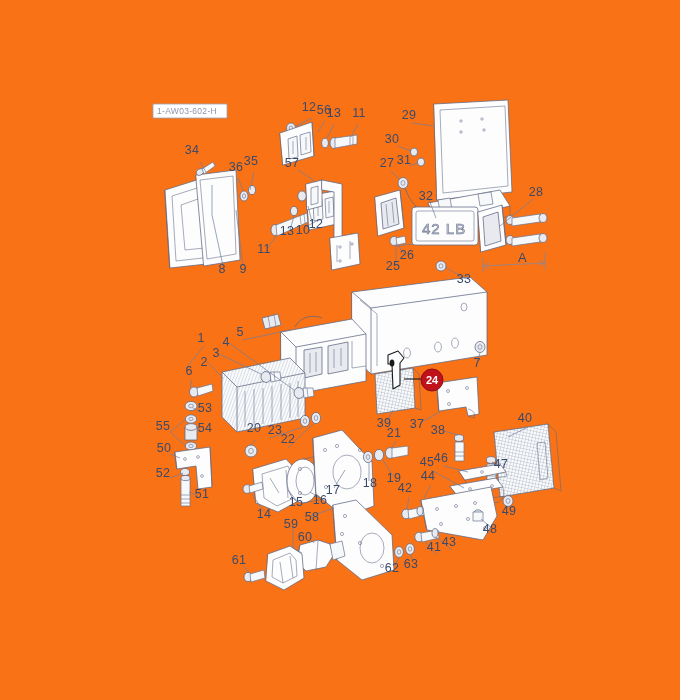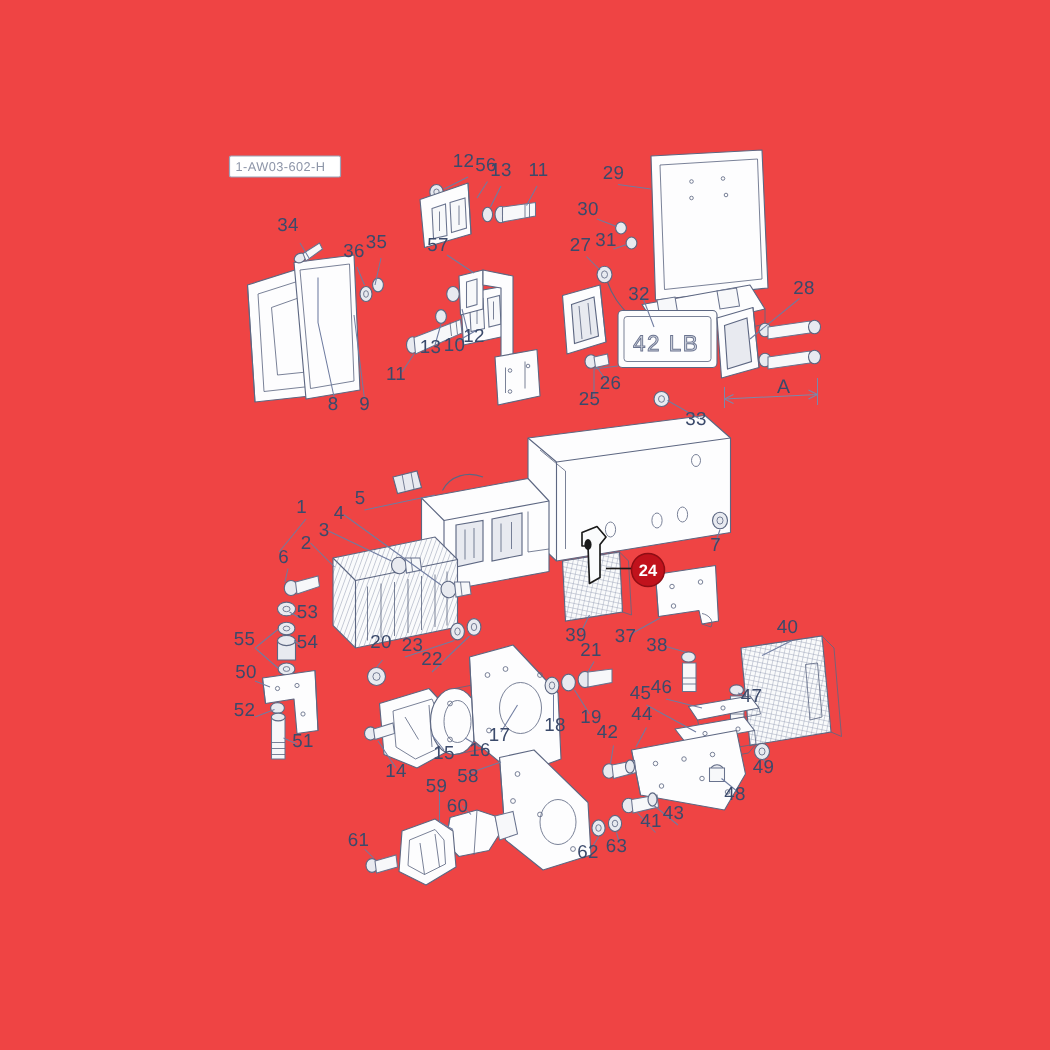--- a/index.html
+++ b/index.html
@@ -2,21 +2,21 @@
 <html><head>
 <meta charset="utf-8">
 <title>Parts Diagram</title>
 <style>
   html,body{margin:0;padding:0;background:#ffffff;}
   body{
     width:700px;height:700px;overflow:hidden;
     font-family:"Liberation Sans", sans-serif;
     -webkit-font-smoothing:antialiased;
   }
-  #diagram-root{position:relative;width:700px;height:700px;background:#ef4444;}
+  #diagram-root{position:relative;width:644px;height:700px;background:#f97316;padding-left:36px;}
   #parts-svg{position:absolute;left:0;top:0;width:700px;height:700px;display:block;}
 
   
   .callout-num{
     font-family:"Liberation Sans", sans-serif;
     font-size:12.5px;
     fill:#3b4a6b;
     letter-spacing:0.2px;
     paint-order:stroke;
   }

